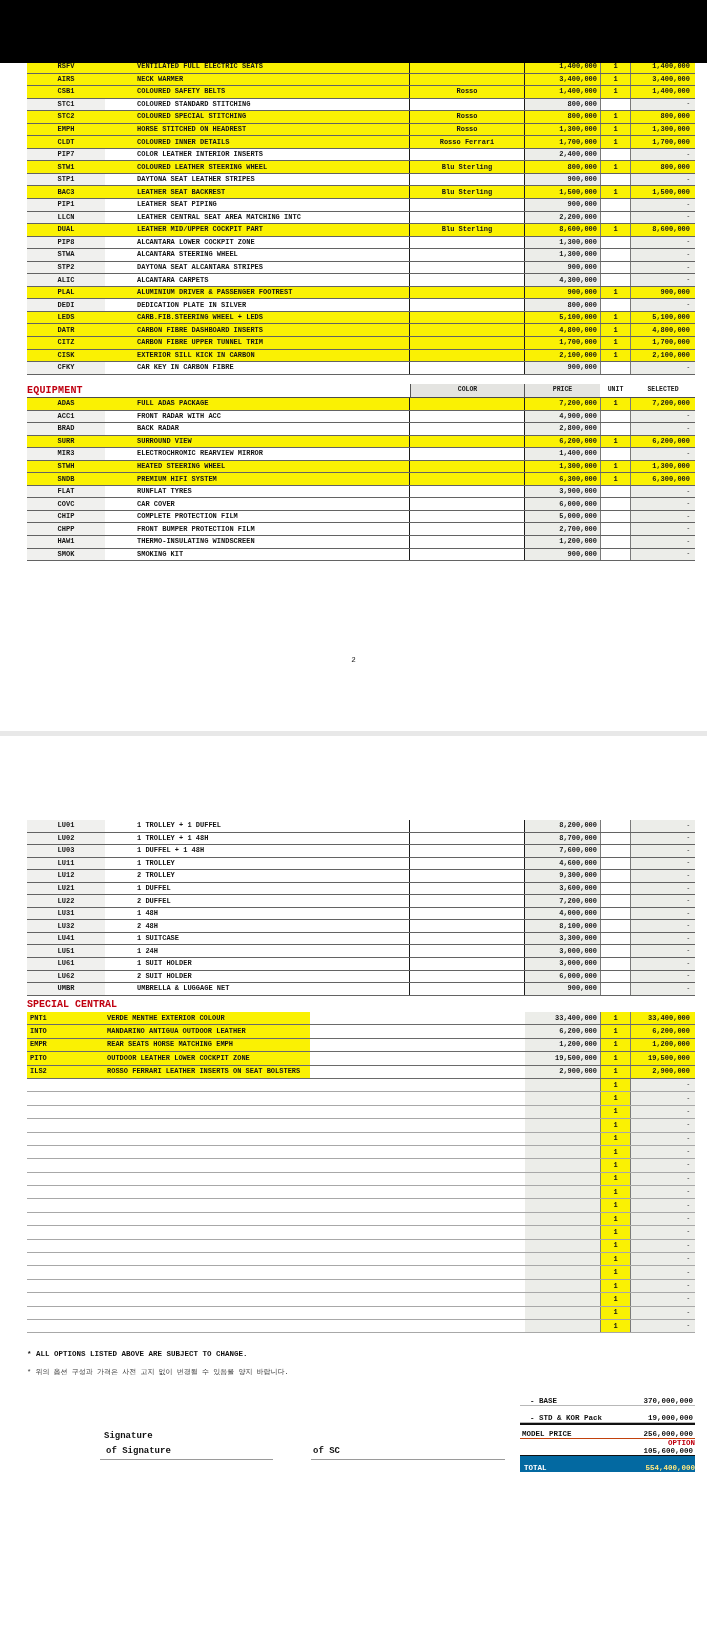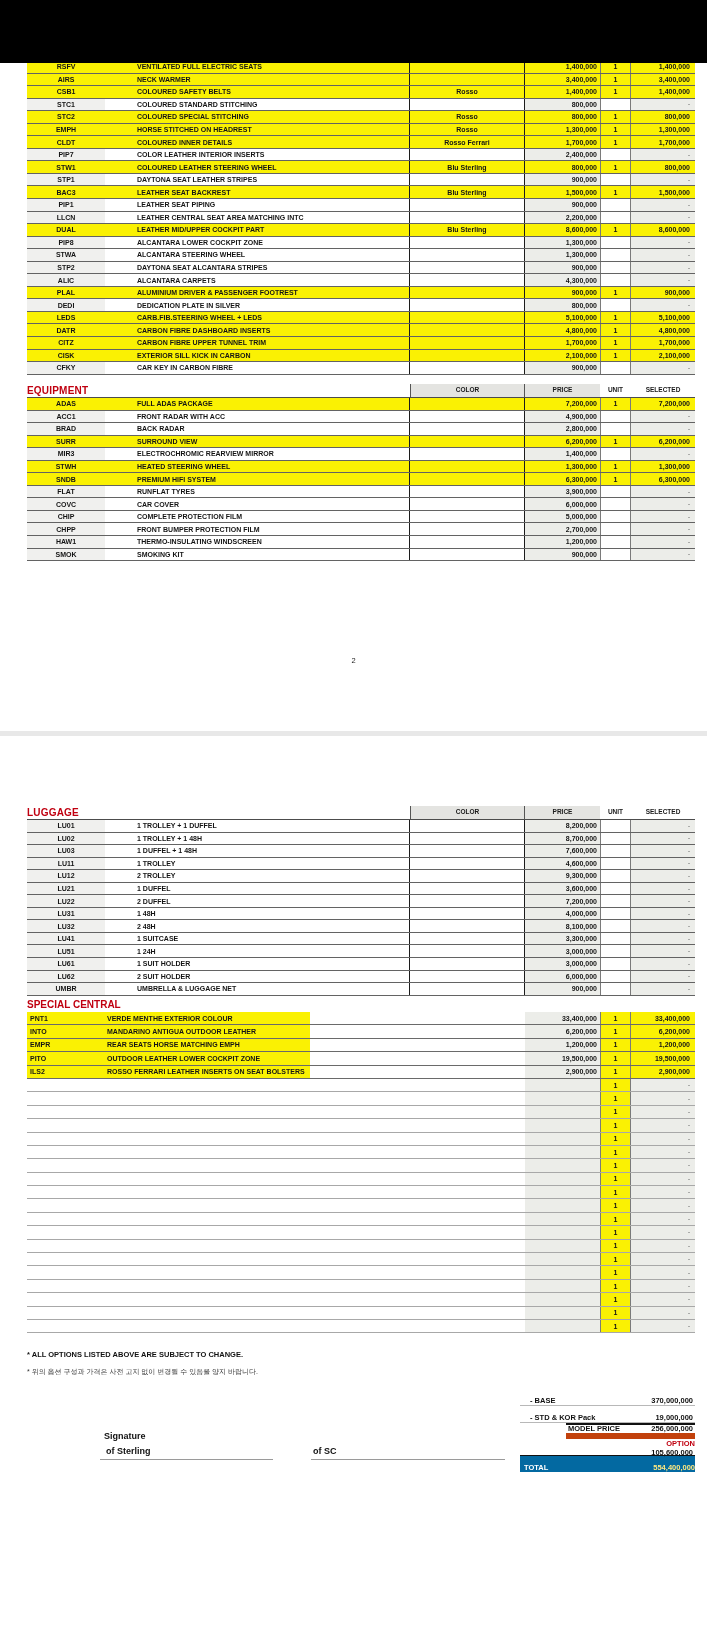--- a/index.html
+++ b/index.html
@@ -1,17 +1,17 @@
 <!DOCTYPE html>
 <html><head>
 <meta charset="utf-8">
 <style>
   html,body{margin:0;padding:0;background:#fff;}
   .page{position:relative;width:707px;height:1650px;background:#ffffff;overflow:hidden;
-        font-family:Liberation Sans, sans-serif;}
+        font-family:Liberation Mono, monospace;}
   .topbar{position:absolute;top:0;left:0;width:707px;height:63px;background:#000;z-index:6;}
 
   
   .tbl{position:absolute;left:27px;width:668px;z-index:2;}
   .row{display:flex;height:12.55px;border-bottom:1px solid #636363;box-sizing:border-box;background:#fff;}
   .c{box-sizing:border-box;font-size:7px;font-weight:bold;color:#141414;display:flex;align-items:center;
      white-space:nowrap;overflow:hidden;line-height:1;}
   .code{width:78px;justify-content:center;background:#f0f0ee;}
   .desc{width:305px;padding-left:32px;border-right:1px solid #1c1c1c;}
   .colorc{width:115px;justify-content:center;border-right:1px solid #1c1c1c;}
@@ -51,21 +51,21 @@
 
   
   .fn1{position:absolute;left:27px;top:1350px;font-size:7.5px;font-weight:bold;color:#111;}
   .fn2{position:absolute;left:27px;top:1367px;font-size:7px;color:#333;}
 
   
   .totals{position:absolute;left:520px;top:1390px;width:175px;z-index:2;}
   .trow{height:16.4px;display:flex;justify-content:space-between;align-items:flex-end;
         font-size:7.5px;font-weight:bold;color:#111;box-sizing:border-box;border-bottom:1px solid #b8b8b8;}
   .trow .lbl{padding-left:10px;} .trow .val{padding-right:2px;}
-  .trow.model{border-top:2px solid #111;border-bottom:6px solid #c2410c;margin-left:46px;}
+  .trow.model{border-top:2px solid #111;border-bottom:1px solid #c2410c;}
   .trow.model .lbl,.trow.option .lbl{padding-left:2px;}
   .trow.option{border-bottom:1px solid #111;flex-direction:column;}
   .trow.option .lbl{color:#c00010;}
   .trow.total{background:#0369a1;border-bottom:none;}
   .trow.total .lbl{color:#ffffff;padding-left:4px;}
   .trow.total .val{color:#ffe880;padding-right:0;}
 
   
   .sig{position:absolute;font-size:9px;font-weight:bold;color:#111;z-index:2;}
   .sigline{position:absolute;border-bottom:1.5px solid #9a9a9a;z-index:2;}
@@ -392,29 +392,20 @@
         <div class="c colorc"></div>
         <div class="c pricec">900,000</div>
         <div class="c unitc"></div>
         <div class="c selc dash">-</div>
       </div>
     </div>
 
   <div class="pgnum">2</div>
   <div class="pagebreak"></div>
 
-  <div class="hdr" style="top:806px">
-    <span class="sec-title">LUGGAGE</span>
-    <div class="h hcode"></div>
-    <div class="h hdesc"></div>
-    <div class="h hcolor">COLOR</div>
-    <div class="h hprice">PRICE</div>
-    <div class="h hunit">UNIT</div>
-    <div class="h hsel">SELECTED</div>
-  </div>
   <div class="tbl" id="t-lug" style="top:820px">
       <div class="row">
         <div class="c code">LU01</div>
         <div class="c desc">1 TROLLEY + 1 DUFFEL</div>
         <div class="c colorc"></div>
         <div class="c pricec">8,200,000</div>
         <div class="c unitc"></div>
         <div class="c selc dash">-</div>
       </div>
       <div class="row">
@@ -730,18 +721,18 @@
       <span class="lbl">OPTION</span>
       <span class="val">105,600,000</span>
     </div>
     <div class="trow total">
       <span class="lbl">TOTAL</span>
       <span class="val">554,400,000</span>
     </div>
   </div>
 
   <div class="sig" style="left:104px;top:1431px">Signature</div>
-  <div class="sig" style="left:106px;top:1446px">of Sterling</div>
+  <div class="sig" style="left:106px;top:1446px">of Signature</div>
   <div class="sigline" style="left:100px;top:1459px;width:173px"></div>
   <div class="sig" style="left:313px;top:1446px">of SC</div>
   <div class="sigline" style="left:311px;top:1459px;width:194px"></div>
 
 </div>
 
 </body></html>

